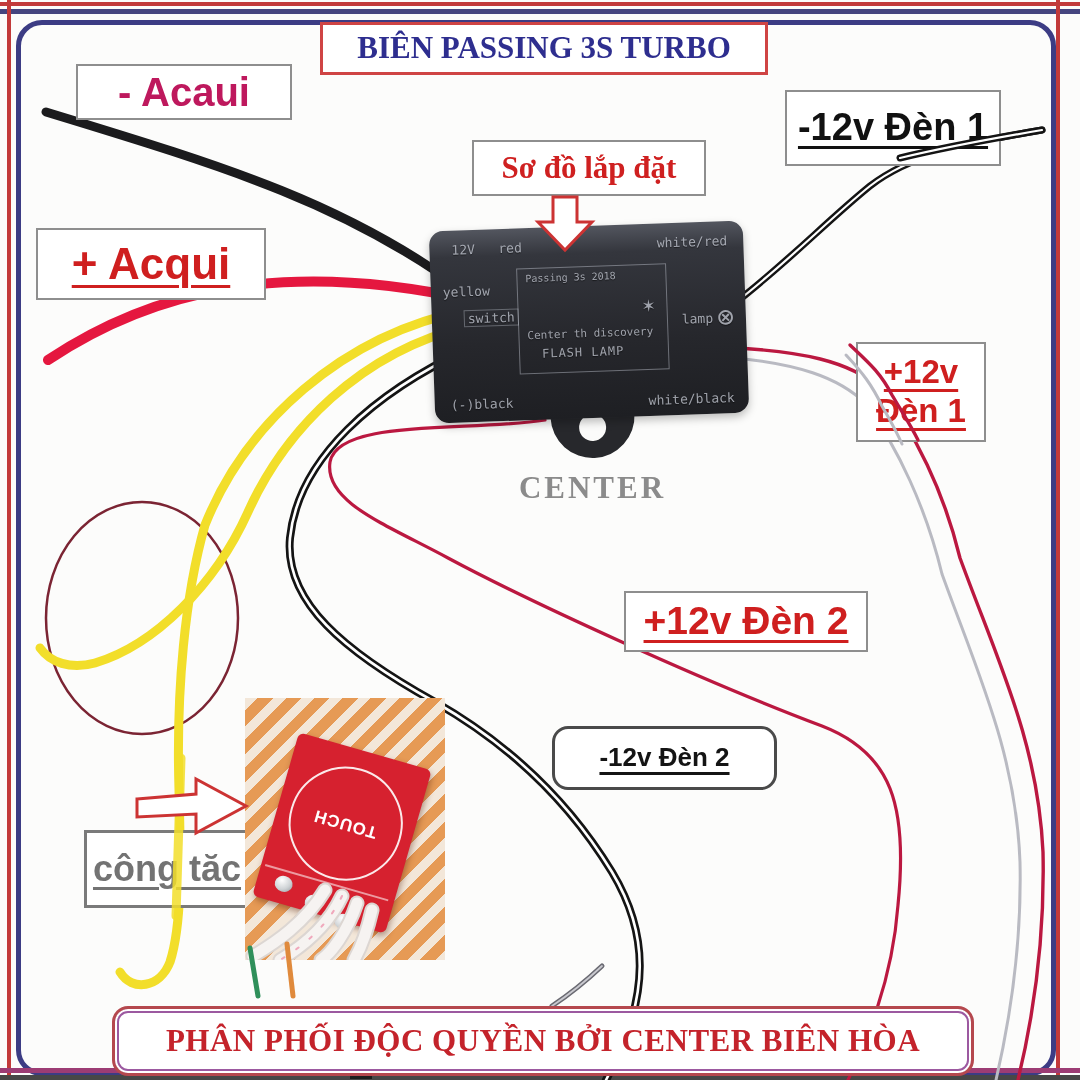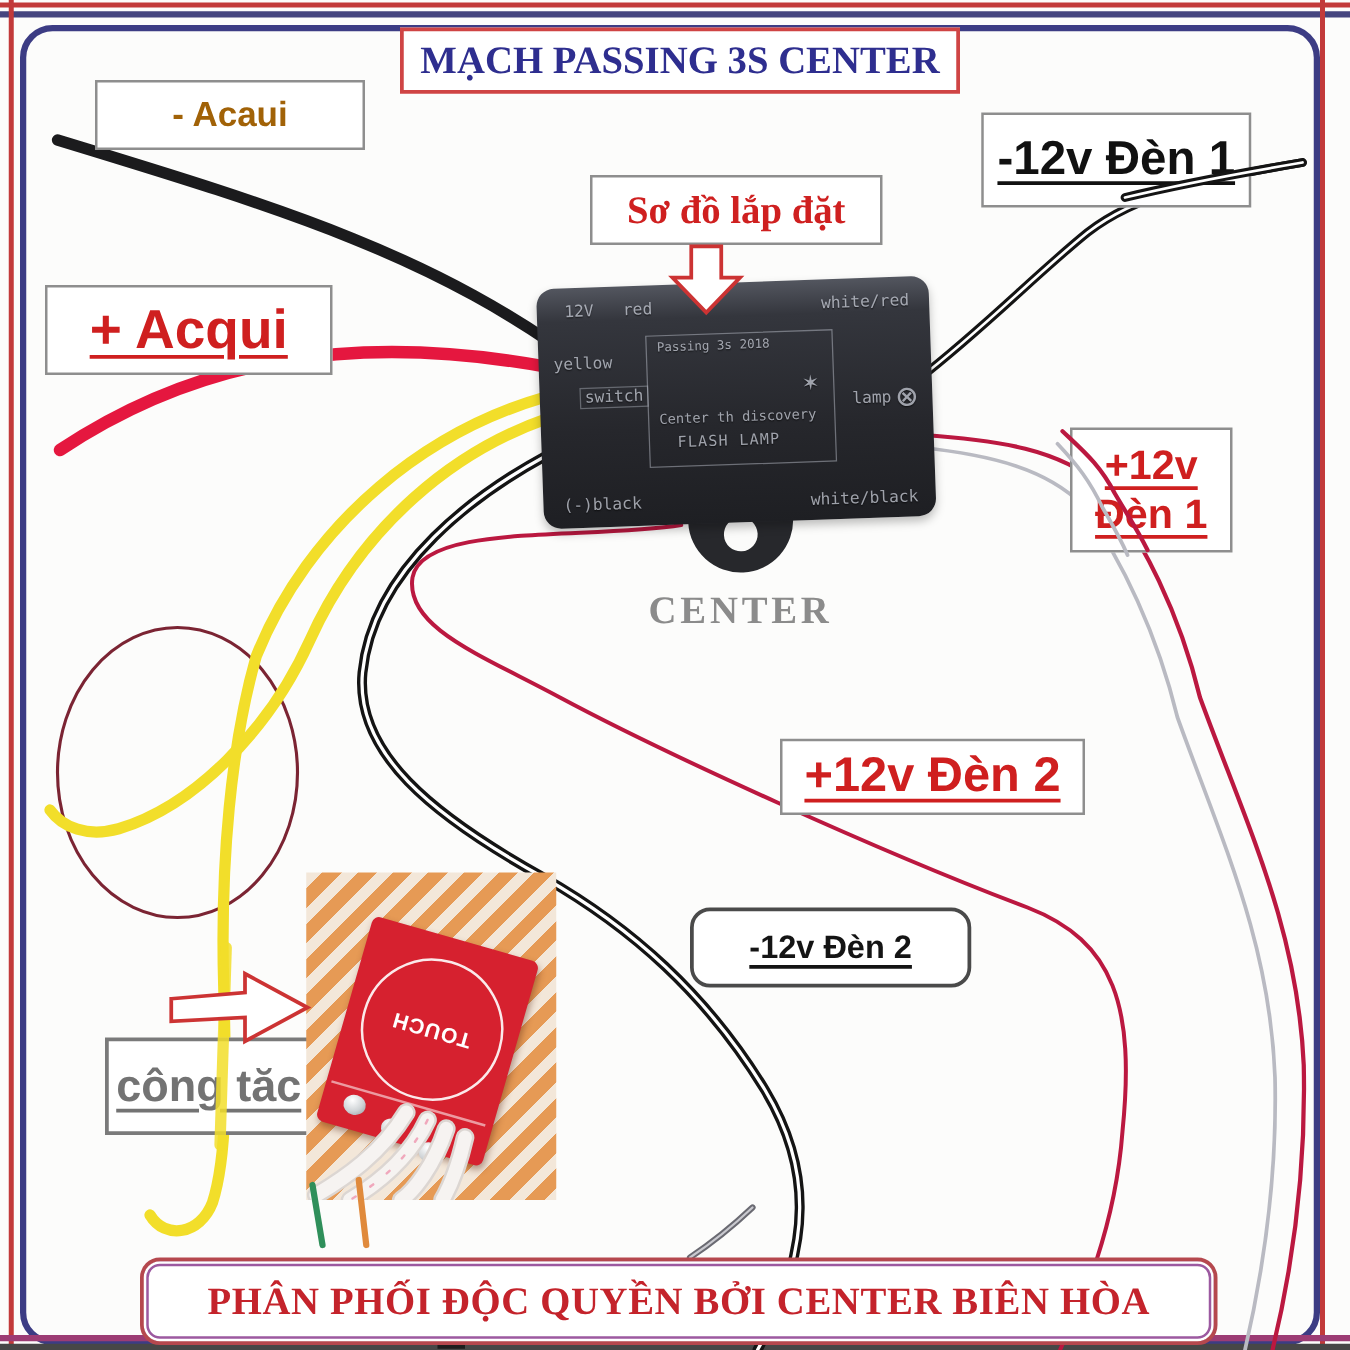--- a/index.html
+++ b/index.html
@@ -15,21 +15,21 @@
   .line-bottom-magenta{left:0;top:1068px;width:100%;height:5px;background:#9c3c74;}
   .line-bottom-dark{left:0;top:1075px;width:100%;height:5px;background:#474747;}
   .bottom-blob{left:350px;top:1070px;width:22px;height:9px;background:#1d1d1d;}
   
   .label-box{background:#ffffff;border:2px solid #8e8e8e;display:flex;align-items:center;
              justify-content:center;font-weight:800;z-index:3;line-height:1.05;}
   .u{text-decoration:underline;text-underline-offset:6px;text-decoration-thickness:3px;}
   
   #lbl-title{left:320px;top:22px;width:442px;height:47px;border:3px solid #cf4444;
              font-family:"Liberation Serif",serif;font-size:31px;color:#2e2e8f;font-weight:900;z-index:4;}
-  #lbl-acaui{left:76px;top:64px;width:212px;height:52px;font-size:28px;color:#a16207;}
+  #lbl-acaui{left:76px;top:64px;width:212px;height:52px;font-size:40px;color:#be185d;}
   #lbl-acqui{left:36px;top:216px;width:226px;height:68px;font-size:44px;color:#cf1f1f;margin-top:12px;}
   #lbl-sodo{left:472px;top:140px;width:230px;height:52px;font-family:"Liberation Serif",serif;
             font-size:31px;font-weight:900;color:#cf2020;}
   #lbl-den1neg{left:785px;top:90px;width:212px;height:72px;font-size:38px;color:#111;}
   #lbl-den1pos{left:856px;top:342px;width:126px;height:96px;font-size:33px;color:#cf1f1f;
                flex-direction:column;gap:4px;}
   #lbl-den2pos{left:624px;top:591px;width:240px;height:57px;font-size:39px;color:#cf1f1f;}
   #lbl-den2neg{left:552px;top:726px;width:219px;height:58px;font-size:26px;color:#141414;border-color:#4a4a4a;border-width:3px;border-radius:16px;}
   #lbl-congtac{left:84px;top:830px;width:160px;height:72px;font-size:36px;color:#737373;border-color:#7a7a7a;border-width:3px;}
   #txt-center{left:500px;top:470px;width:185px;text-align:center;font-family:"Liberation Serif",serif;
@@ -102,21 +102,21 @@
       <path d="M 735 303 C 788 262, 828 220, 870 186 C 910 155, 965 143, 1042 130" fill="none" stroke="#ffffff" stroke-width="2.2" stroke-linecap="round"></path>
     </g>
     <path d="M 738 348 C 800 352, 848 360, 880 388 C 915 432, 944 492, 960 558 C 998 662, 1038 742, 1043 852 C 1045 942, 1032 1022, 1018 1080" fill="none" stroke-width="3.4" stroke-linecap="round" stroke="#bb1840"></path>
     <path d="M 736 358 C 795 364, 838 376, 866 404 C 898 448, 926 508, 942 574 C 978 674, 1016 754, 1020 862 C 1022 948, 1008 1028, 996 1080" fill="none" stroke-width="3" stroke-linecap="round" stroke="#b9bac2"></path>
     <g>
       <path d="M 552 1006 C 570 994, 585 982, 602 966" fill="none" stroke="#6a6a72" stroke-width="5" stroke-linecap="round"></path>
       <path d="M 552 1006 C 570 994, 585 982, 602 966" fill="none" stroke="#c9c9cf" stroke-width="1.8" stroke-linecap="round"></path>
     </g>
   </svg>
 
-  <div class="abs label-box" id="lbl-title">MẠCH PASSING 3S CENTER</div>
+  <div class="abs label-box" id="lbl-title">BIÊN PASSING 3S TURBO</div>
   <div class="abs label-box" id="lbl-acaui">- Acaui</div>
   <div class="abs label-box" id="lbl-acqui">
     <span class="u">+ Acqui</span>
   </div>
   <div class="abs label-box" id="lbl-sodo">Sơ đồ lắp đặt</div>
   <div class="abs label-box" id="lbl-den1neg">
     <span class="u">-12v Đèn 1</span>
   </div>
   <div class="abs label-box" id="lbl-den1pos">
     <span class="u">+12v</span>

